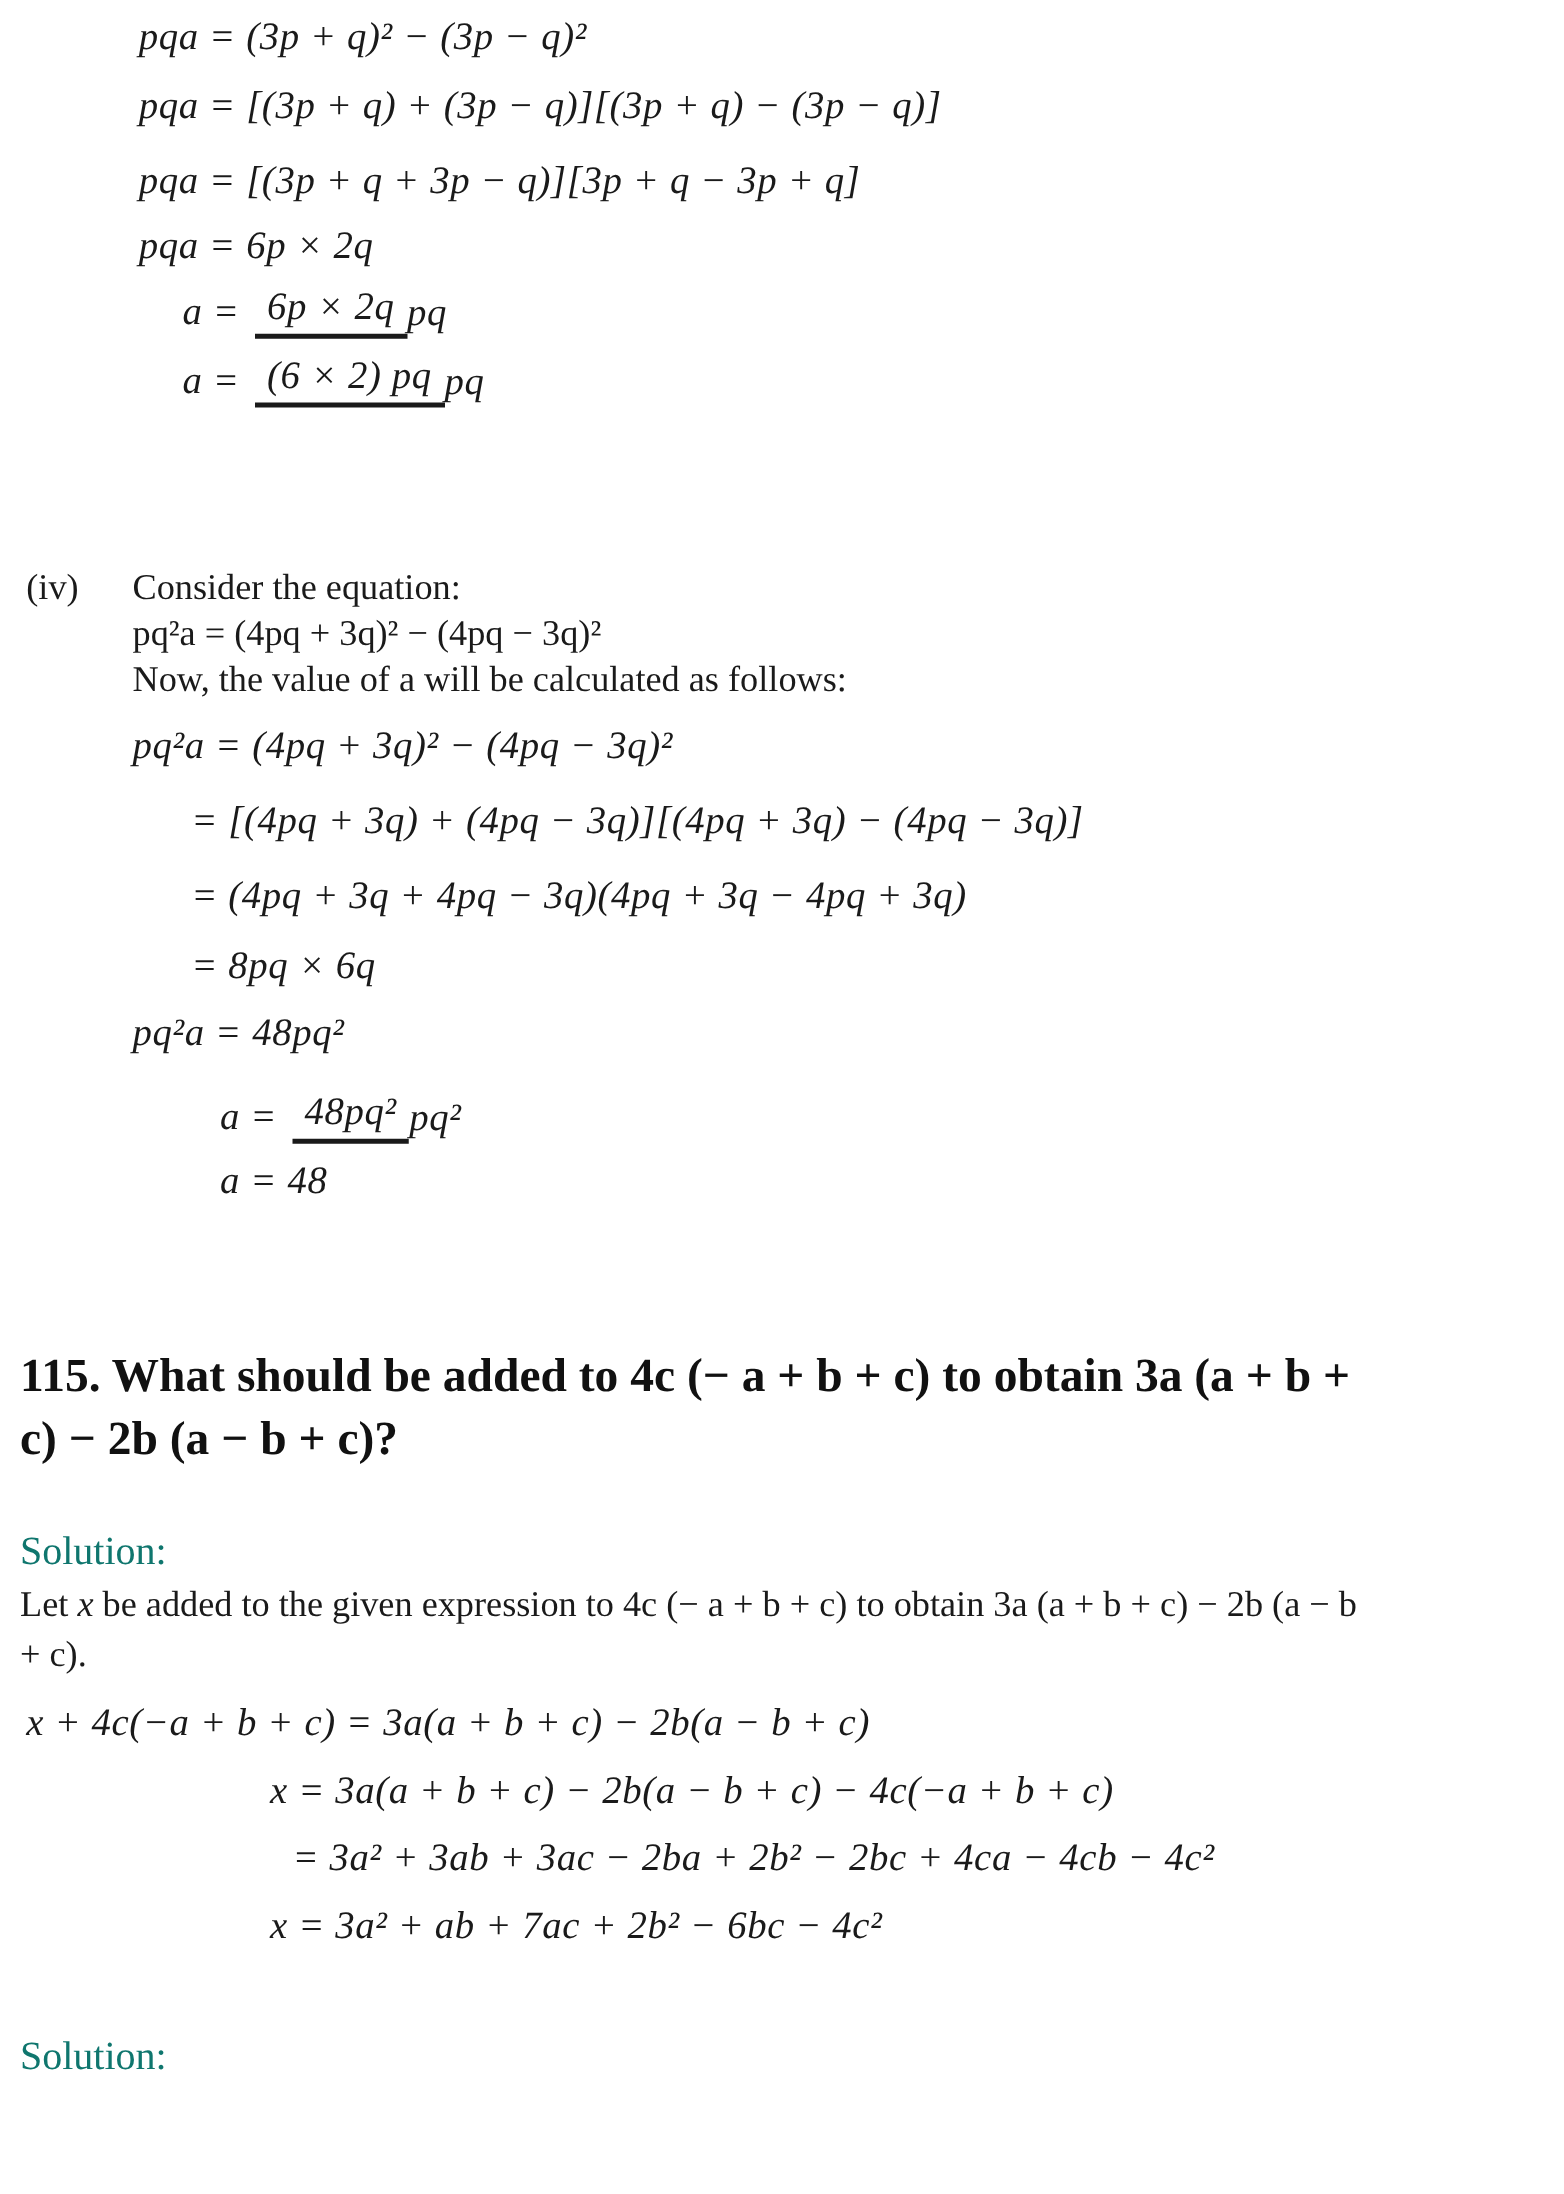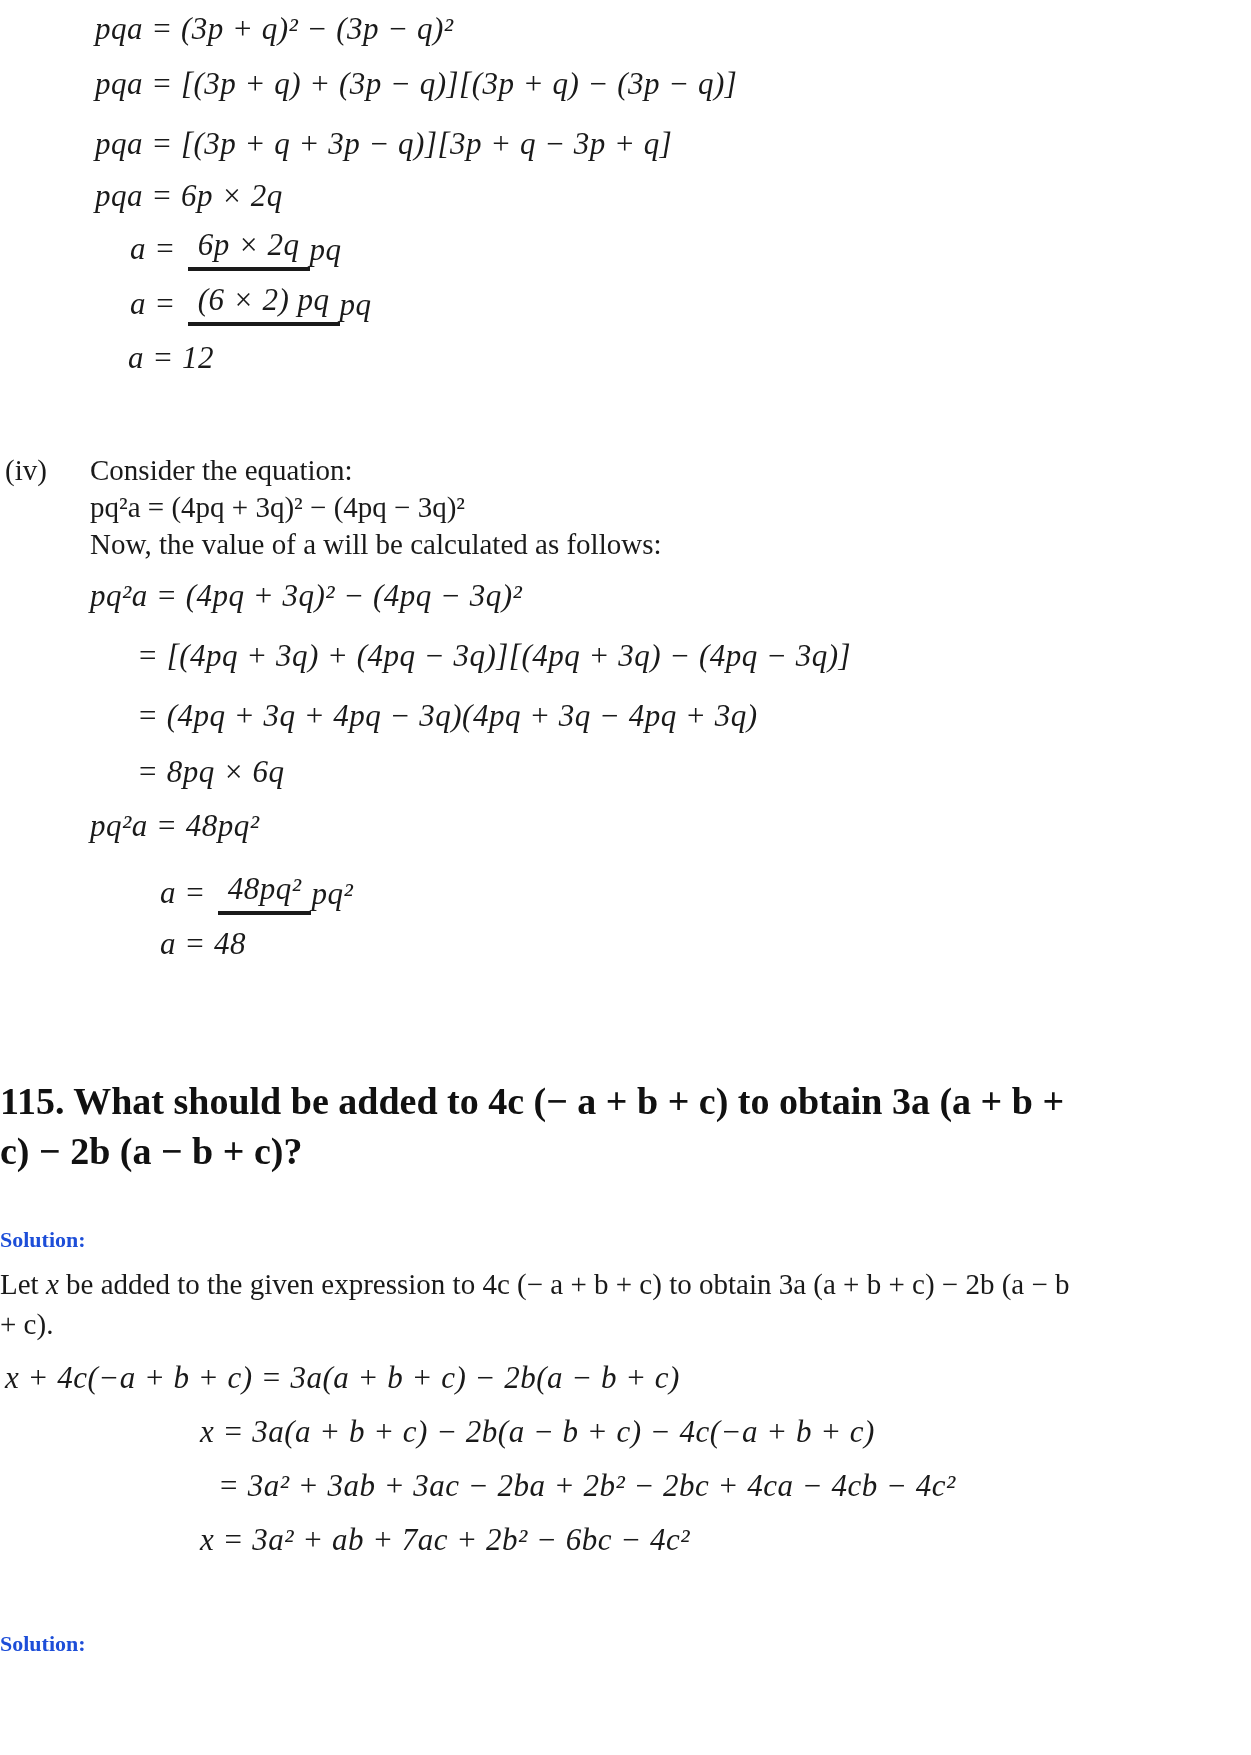--- a/index.html
+++ b/index.html
@@ -5,21 +5,21 @@
   html, body { margin: 0; padding: 0; background: #ffffff; }
   .page {
     position: relative;
     width: 1251px;
     height: 1755px;
     background: #ffffff;
     color: #1a1a1a;
     font-family: "Liberation Serif", "DejaVu Serif", serif;
     overflow: hidden;
   }
-  section { position: absolute; left: 0; width: 1076px; }
+  section { position: absolute; left: 16px; width: 1076px; }
   #secA { top: 4px; }
   #secB { top: 452px; }
   #secC { top: 1070px; }
   #secD { top: 1580px; }
 
   .math {
     font-style: italic;
     font-size: 31px;
     letter-spacing: 0.5px;
     white-space: nowrap;
@@ -80,22 +80,22 @@
 
   
   .qhead {
     margin: 0; padding-top: 6px;
     font-weight: 700; font-size: 38px; line-height: 50px;
     color: #111111;
   }
   .qhead116 { max-width: 1130px; line-height: 47px; }
   .sol {
     margin: 44px 0 0 0;
-    font-weight: 700; font-size: 22px; line-height: 40px;
-    color: #1d4ed8;
+    font-weight: 400; font-size: 32px; line-height: 40px;
+    color: #0f766e;
   }
   .para { margin: 4px 0 0 0; line-height: 40px; }
 </style>
 </head>
 <body>
 
 <div class="page">
 
   <section id="secA">
     <div class="math ml95 lh50">pqa = (3p + q)² − (3p − q)²</div>
@@ -112,21 +112,20 @@
     </div>
 
     <div class="math frac-row ml130 mt10">
       <span class="frac-lhs">a =</span>
       <span class="frac">
         <span class="frac-num">(6 × 2) pq</span>
         <span class="frac-den">pq</span>
       </span>
     </div>
 
-    <div class="math ml128 mt12 lh40">a = 12</div>
   </section>
 
   <section id="secB">
     <div class="iv-label">(iv)</div>
     <div class="iv-content">
       <div class="body lh36">Consider the equation:</div>
       <div class="body lh38">pq²a = (4pq + 3q)² − (4pq − 3q)²</div>
       <div class="body lh36">Now, the value of a will be calculated as follows:</div>
 
       <div class="math mt6 lh56">pq²a = (4pq + 3q)² − (4pq − 3q)²</div>

